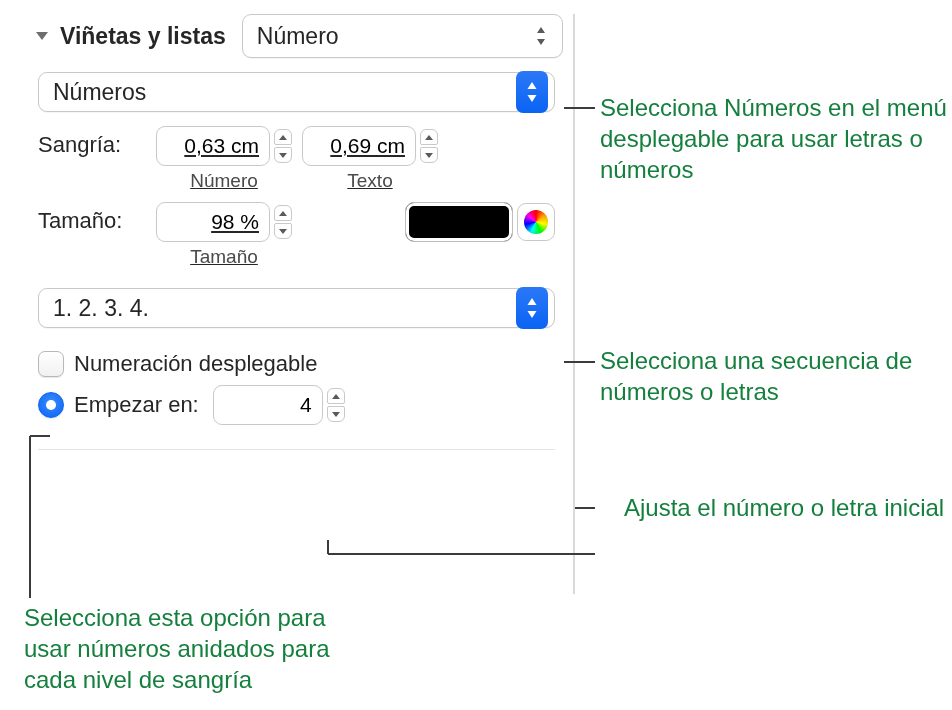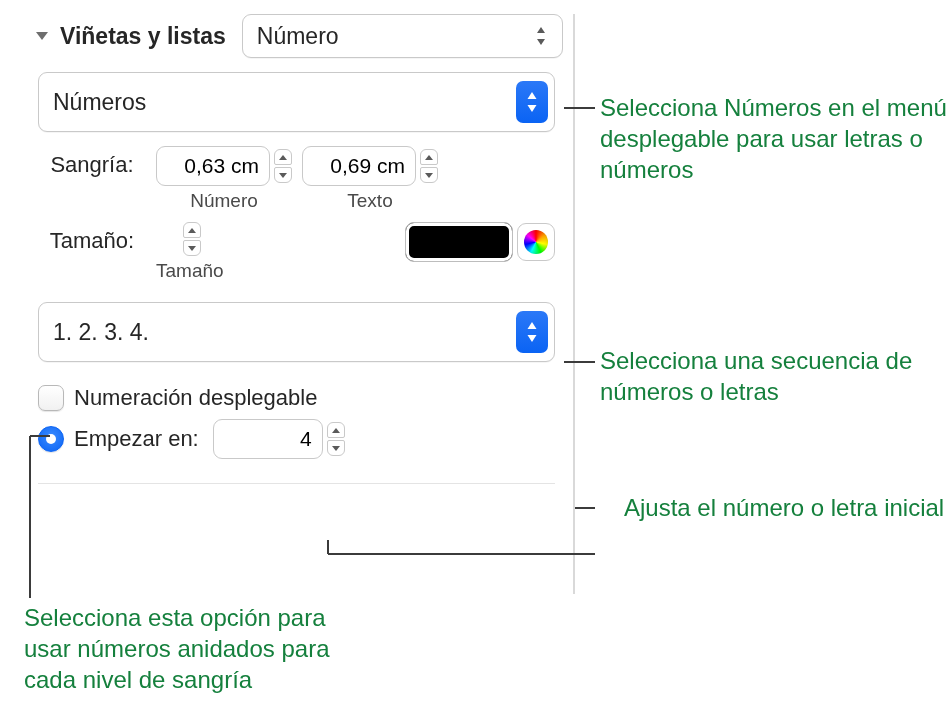--- a/index.html
+++ b/index.html
@@ -41,21 +41,21 @@
     align-items: center;
     justify-content: space-between;
     background: #fff;
     border: 1px solid #c9c9c9;
     border-radius: 9px;
     height: 44px;
     padding: 0 6px 0 14px;
     box-shadow: 0 1px 0 rgba(0,0,0,.04);
   }
   .popup.fluid { flex: 1 1 auto; }
-  .popup.big { height: 60px; }
+  .popup.big { height: 40px; }
   .popup .label { font-size: 23px; }
   .popup .arrows {
     width: 30px;
     height: 100%;
     display: flex;
     align-items: center;
     justify-content: center;
     border-left: 0;
   }
   .popup.blue .arrows {
@@ -73,25 +73,25 @@
   }
   .format-popup { width: 100%; }
   .indent-row {
     margin-top: 14px;
     padding: 0 8px 0 10px;
     gap: 10px;
     align-items: flex-start;
   }
   .field-label {
     font-size: 22px;
-    text-align: center;
+    text-align: left;
     padding-top: 6px;
   }
   .stepper-group {
-    display:flex; flex-direction:column; align-items:center; gap:4px;
+    display:flex; flex-direction:column; align-items:center; gap:4px;text-decoration:underline;
   }
   .stepper {
     display:flex; align-items:center;
   }
   .stepper input {
     width: 114px;
     height: 40px;
     border: 1px solid #c9c9c9;
     border-radius: 9px;
     padding: 0 10px;
@@ -270,20 +270,21 @@
         </div>
       </div>
       <span class="sub-label">Texto</span>
     </div>
   </div>
 
   <div class="row number-row">
     <div class="field-label" style="width:108px;">Tamaño:</div>
     <div class="stepper-group">
       <div class="stepper">
+        <input value="98 %" style="">
         <div class="spin">
           <button>
               <svg width="10" height="7">
                 <polygon points="5,1 9,6 1,6" fill="#5a5a5a"></polygon>
               </svg>
             </button>
           <button>
               <svg width="10" height="7">
                 <polygon points="5,6 9,1 1,1" fill="#5a5a5a"></polygon>
               </svg>

